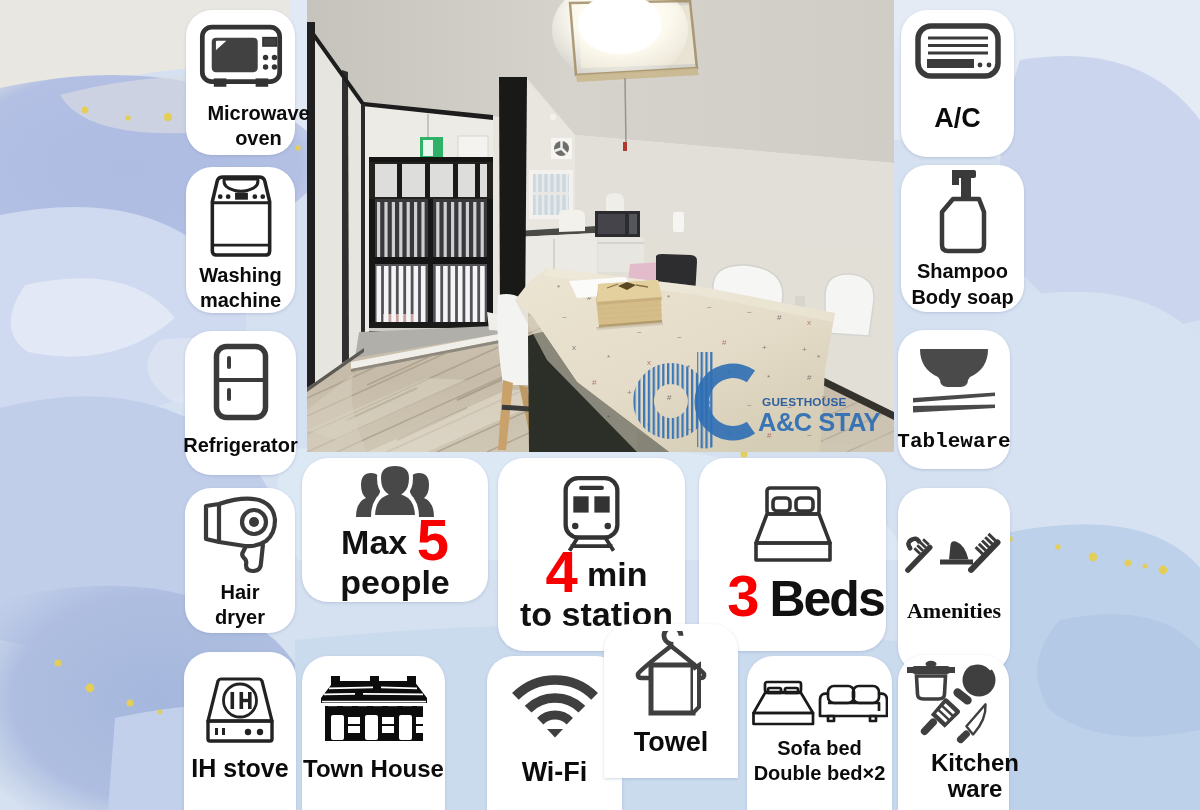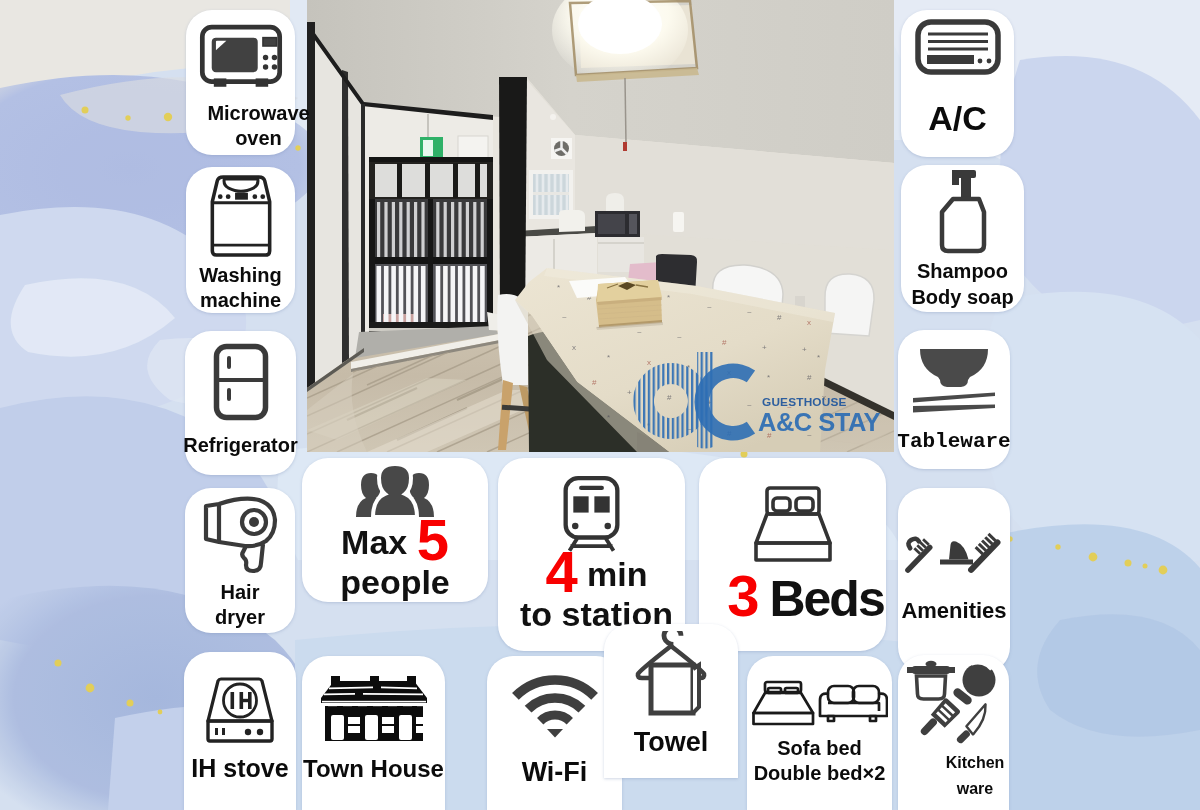--- a/index.html
+++ b/index.html
@@ -384,40 +384,40 @@
 <div class="card" id="c-ac" style="left:901px;top:10px;width:113px;height:147px;">
 <svg width="88" height="64" viewBox="0 0 88 64" style="margin-top:-14px;">
 <rect x="4" y="7" width="80" height="50" rx="13" fill="none" stroke="#3a3a3a" stroke-width="5.5"></rect>
 <line x1="14" y1="19" x2="74" y2="19" stroke="#3a3a3a" stroke-width="3.2"></line>
 <line x1="14" y1="26.5" x2="74" y2="26.5" stroke="#3a3a3a" stroke-width="3.2"></line>
 <line x1="14" y1="34" x2="74" y2="34" stroke="#3a3a3a" stroke-width="3.2"></line>
 <rect x="13" y="40" width="47" height="9" fill="#3a3a3a"></rect>
 <circle cx="66" cy="46" r="2.4" fill="#3a3a3a"></circle>
       <circle cx="75" cy="46" r="2.4" fill="#3a3a3a"></circle>
 </svg>
-<div class="lbl" style="font-size:34px;margin-top:20px;text-align:center;">A/C</div>
+<div class="lbl" style="font-size:27px;margin-top:20px;text-align:center;">A/C</div>
 </div>
 <div class="card" id="c-sham" style="left:901px;top:165px;width:123px;height:147px;">
 <svg width="50" height="86" viewBox="0 0 50 86">
 <rect x="14" y="2" width="24" height="8" rx="2" fill="#3a3a3a"></rect>
 <rect x="14" y="2" width="7" height="15" fill="#3a3a3a"></rect>
 <rect x="23" y="8" width="10" height="24" fill="#3a3a3a"></rect>
 <path d="M15,31 L41,31 L46,44 L46,77 Q46,83 40,83 L10,83 Q4,83 4,77 L4,44 Z" fill="none" stroke="#3a3a3a" stroke-width="4.5" stroke-linejoin="round"></path>
 </svg>
 <div class="lbl" style="font-size:20px;line-height:26px;margin-top:4px;">Shampoo<br>Body soap</div>
 </div>
 <div class="card" id="c-table" style="left:898px;top:330px;width:112px;height:139px;font-family:Liberation Mono, monospace;">
 <svg width="86" height="70" viewBox="0 0 86 70">
 <path d="M9,3 L77,3 Q77,23 59,31 L57,34 Q57,40 50,41 L36,41 Q29,40 29,34 L27,31 Q9,23 9,3 Z" fill="#4a4a4a"></path>
 <path d="M2,52 L84,46.5 L84,50 L2,56.5 Z" fill="#4a4a4a"></path>
 <path d="M2,60 L84,58.5 L84,62 L2,66.5 Z" fill="#4a4a4a"></path>
 </svg>
 <div class="lbl" style="font-size:21px;margin-top:14px;">Tableware</div>
 </div>
-<div class="card" id="c-amen" style="left:898px;top:488px;width:112px;height:185px;">
+<div class="card" id="c-amen" style="left:898px;top:488px;width:112px;height:185px;font-family:Liberation Serif, serif;">
 <svg width="102" height="52" viewBox="0 0 102 52" style="margin-top:-14px;">
 <g fill="#3a3a3a">
 <g transform="translate(3,48) rotate(-46)">
 <rect x="0" y="-2.7" width="37" height="5.4" rx="2.7"></rect>
 <rect x="21.5" y="-10.5" width="2.7" height="8"></rect>
           <rect x="25.7" y="-10.5" width="2.7" height="8"></rect>
           <rect x="29.9" y="-10.5" width="2.7" height="8"></rect>
           <rect x="34.1" y="-10.5" width="2.7" height="8"></rect>
 <path d="M20,-13.5 q1,-6.5 6.5,-5 q6,1.5 4.5,6.5" fill="none" stroke="#3a3a3a" stroke-width="4.6" stroke-linecap="round"></path>
 </g>
@@ -454,21 +454,21 @@
 <rect x="21" y="43.5" width="13" height="3" fill="#fff"></rect>
           <rect x="21" y="49" width="13" height="3" fill="#fff"></rect>
           <rect x="21" y="54.5" width="13" height="3" fill="#fff"></rect>
 </g>
 <g transform="translate(52,84) rotate(-44)">
 <rect x="0" y="-3.6" width="15" height="7.2" rx="3.5"></rect>
 <path d="M16,5 L17,-5.5 L46,-8 Q36,3.5 17,5 Z" fill="#fff" stroke="#3f3f3f" stroke-width="2.4" stroke-linejoin="round"></path>
 </g>
 </g>
 </svg>
-<div class="lbl" style="font-size:16px;line-height:26px;margin-top:4px;margin-left:43px;">Kitchen<br>ware</div>
+<div class="lbl" style="font-size:24px;line-height:26px;margin-top:4px;margin-left:43px;">Kitchen<br>ware</div>
 </div>
 
 <div class="card" id="c-max" style="left:302px;top:458px;width:186px;height:144px;">
 <svg width="90" height="66" viewBox="0 0 90 66" style="margin-top:-4px;">
 <g fill="#484848">
 <path d="M6,63 Q6,48 16,44 Q11,40 11,31 Q11,19 21,19 Q31,19 31,31 Q31,40 26,44 Q36,48 36,63 Z"></path>
 <path d="M54,63 Q54,48 64,44 Q59,40 59,31 Q59,19 69,19 Q79,19 79,31 Q79,40 74,44 Q84,48 84,63 Z"></path>
 <path d="M23,63 Q23,45 35,40 Q29,35 29,24 Q29,10 45,10 Q61,10 61,24 Q61,35 55,40 Q67,45 67,63 Z" stroke="#fff" stroke-width="4"></path>
 </g>
 </svg>

